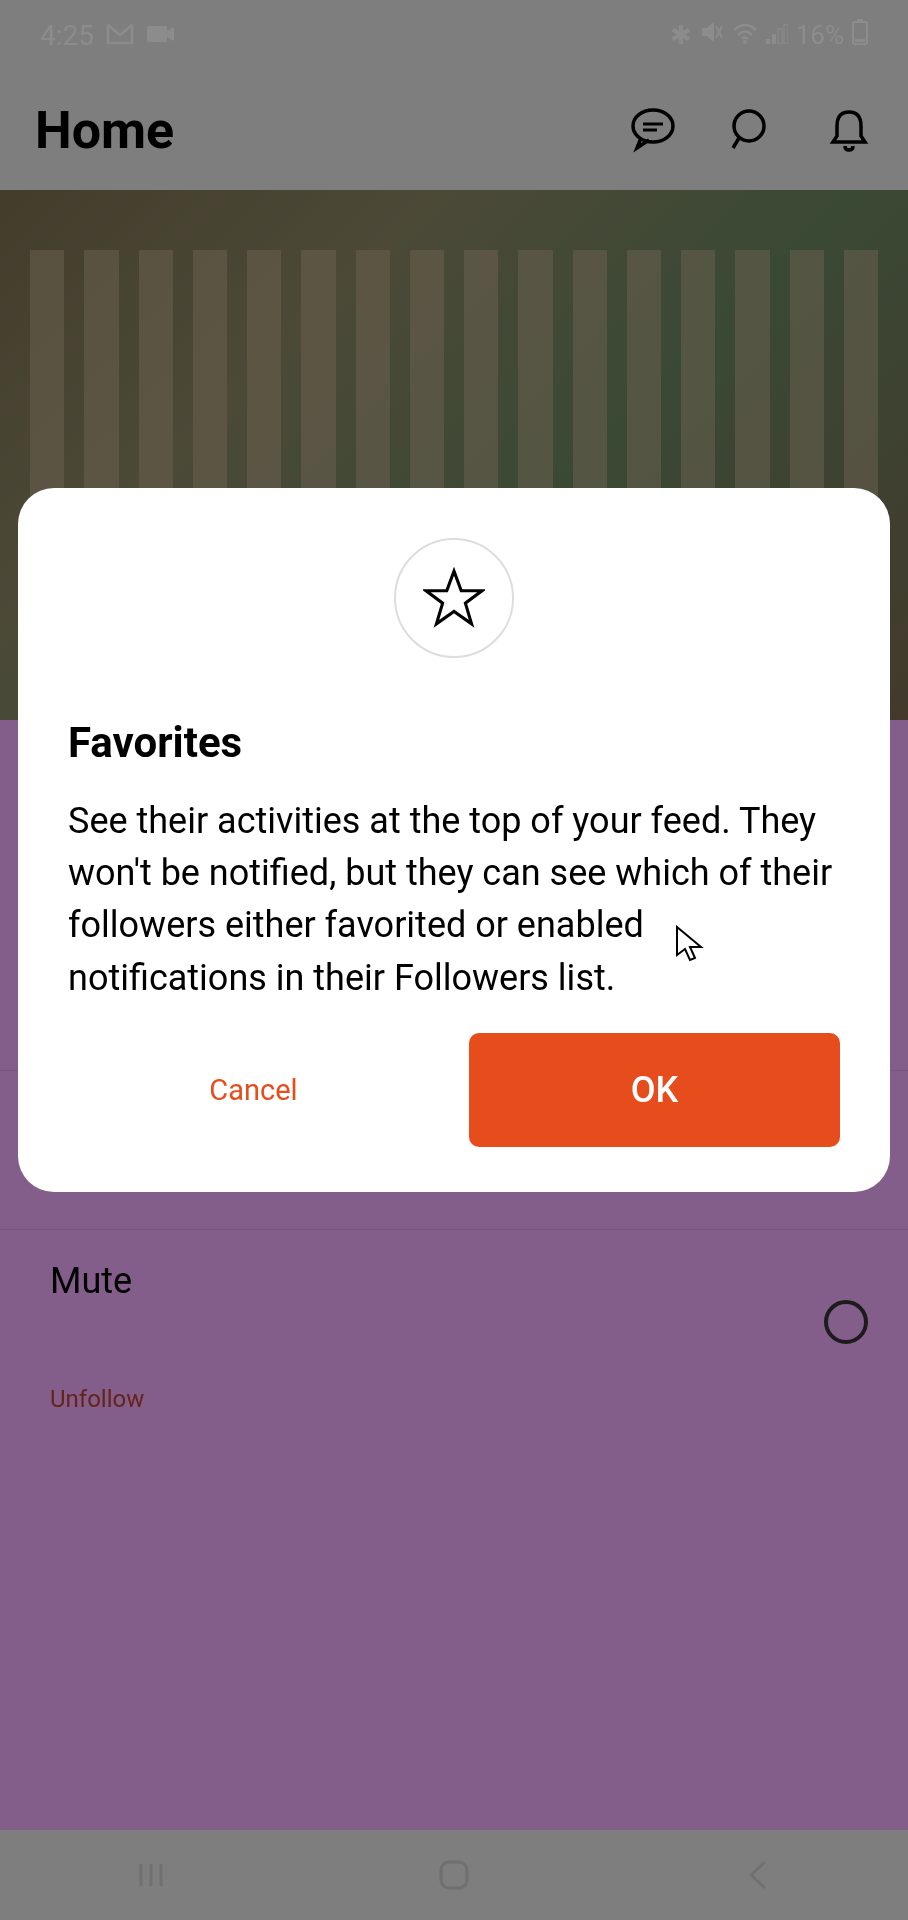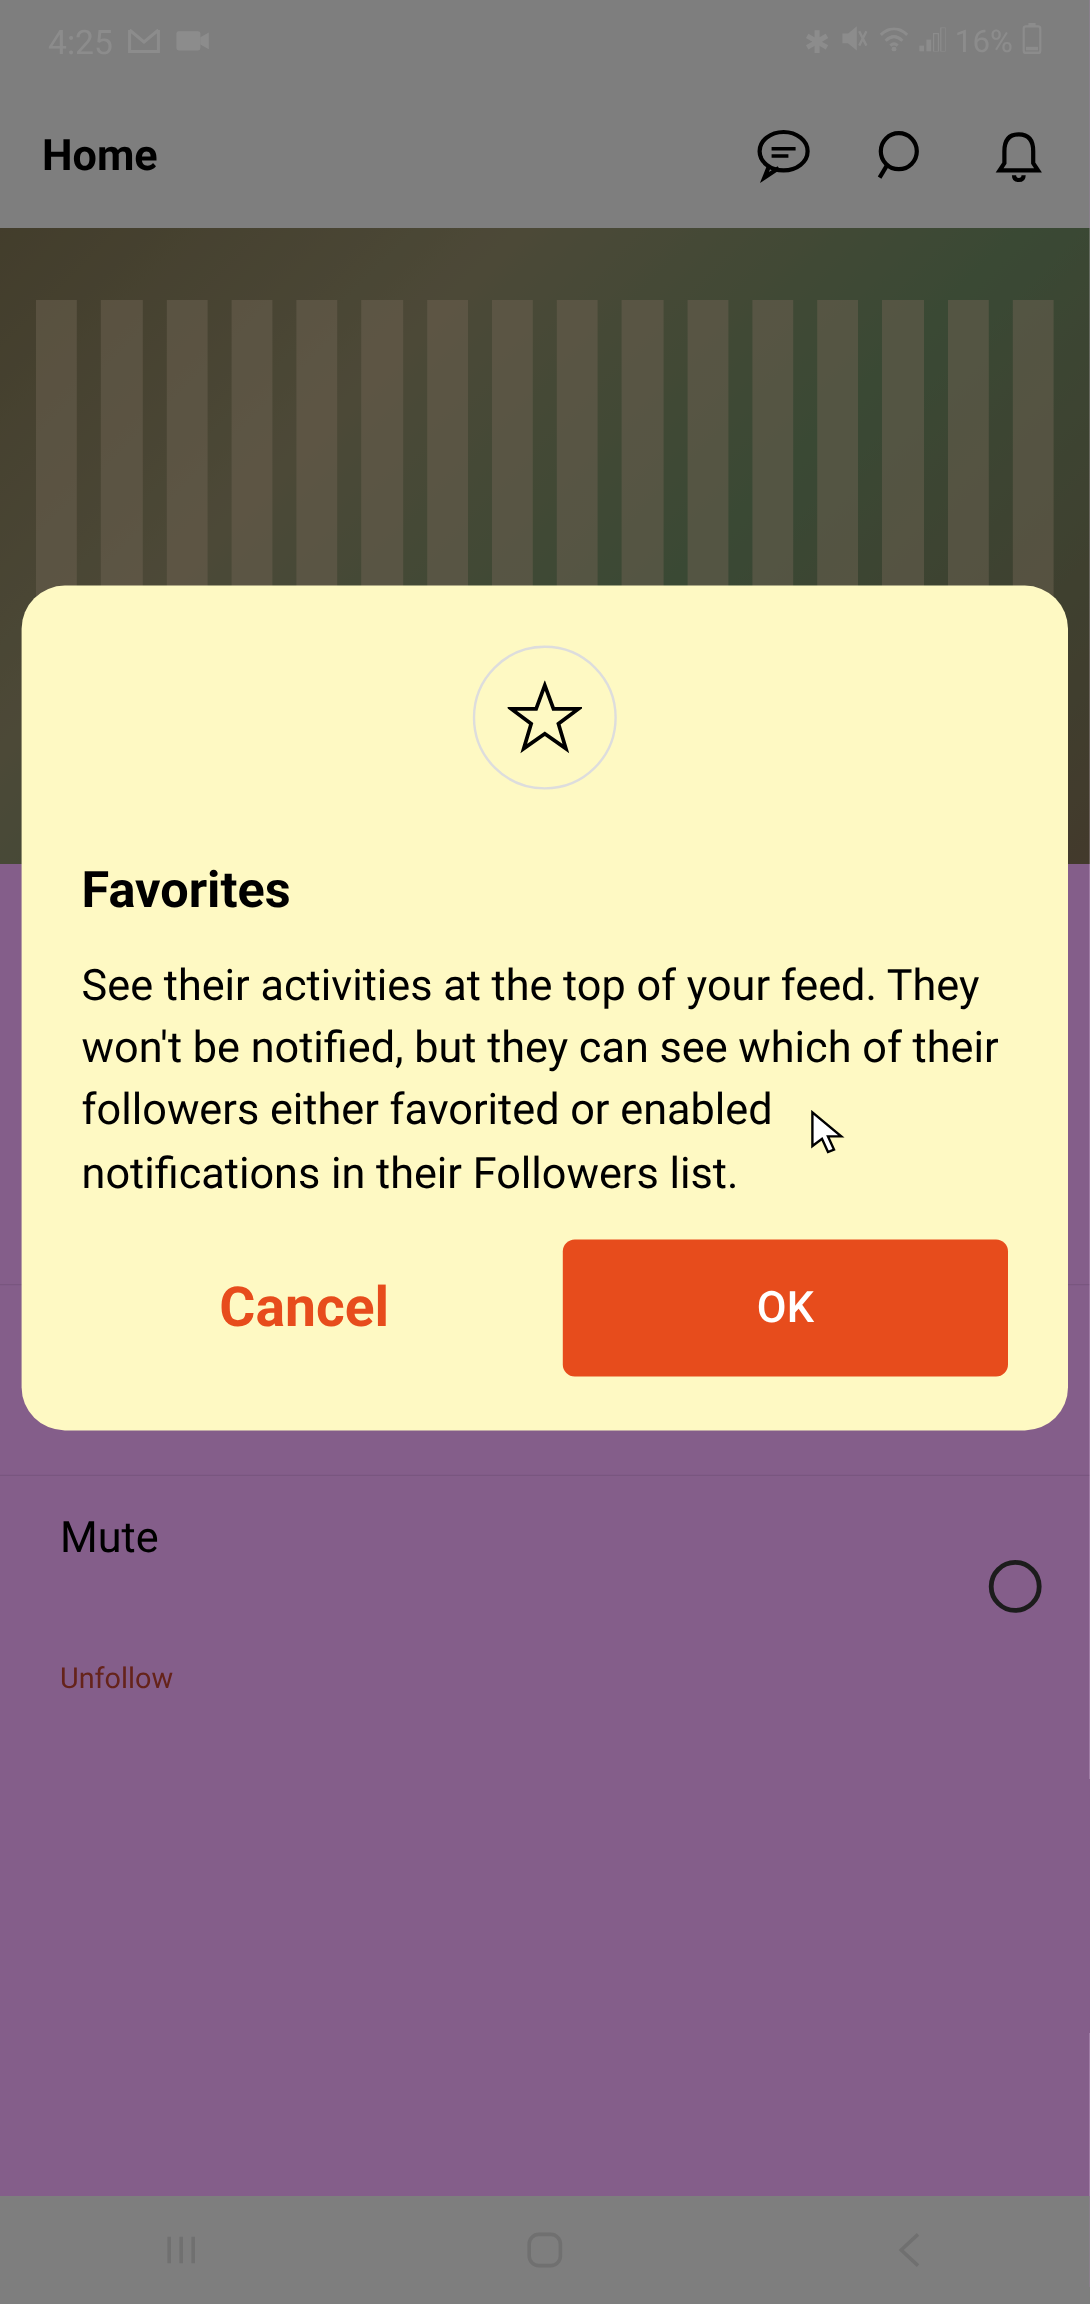--- a/index.html
+++ b/index.html
@@ -61,21 +61,21 @@
     left: 0;
     right: 0;
     height: 120px;
     display: flex;
     align-items: center;
     justify-content: space-between;
     padding: 0 35px;
     z-index: 2;
   }
   .app-title {
-    font-size: 36px;
+    font-size: 52px;
     font-weight: 700;
     color: #000;
   }
   .header-icons {
     display: flex;
     gap: 50px;
     align-items: center;
   }
   .header-icon {
     width: 48px;
@@ -152,21 +152,21 @@
     font-size: 24px;
     color: #b84030;
   }
   
   
   .modal {
     position: absolute;
     top: 488px;
     left: 18px;
     right: 18px;
-    background: #fef9c3;
+    background: #ffffff;
     border-radius: 36px;
     z-index: 10;
     padding: 50px 50px 45px 50px;
   }
   .modal-icon-circle {
     width: 120px;
     height: 120px;
     border: 2px solid #ddd;
     border-radius: 50%;
     margin: 0 auto 60px auto;
@@ -187,22 +187,22 @@
     margin-bottom: 29px;
   }
   .modal-buttons {
     display: flex;
     gap: 30px;
     align-items: center;
   }
   .btn-cancel {
     flex: 1;
     text-align: center;
-    font-size: 46px;
-    font-weight: 700;
+    font-size: 29px;
+    font-weight: 400;
     color: #e74c1c;
     padding: 24px 0;
   }
   .btn-ok {
     flex: 1;
     text-align: center;
     font-size: 36px;
     font-weight: 500;
     color: #fff;
     background: #e74c1c;

